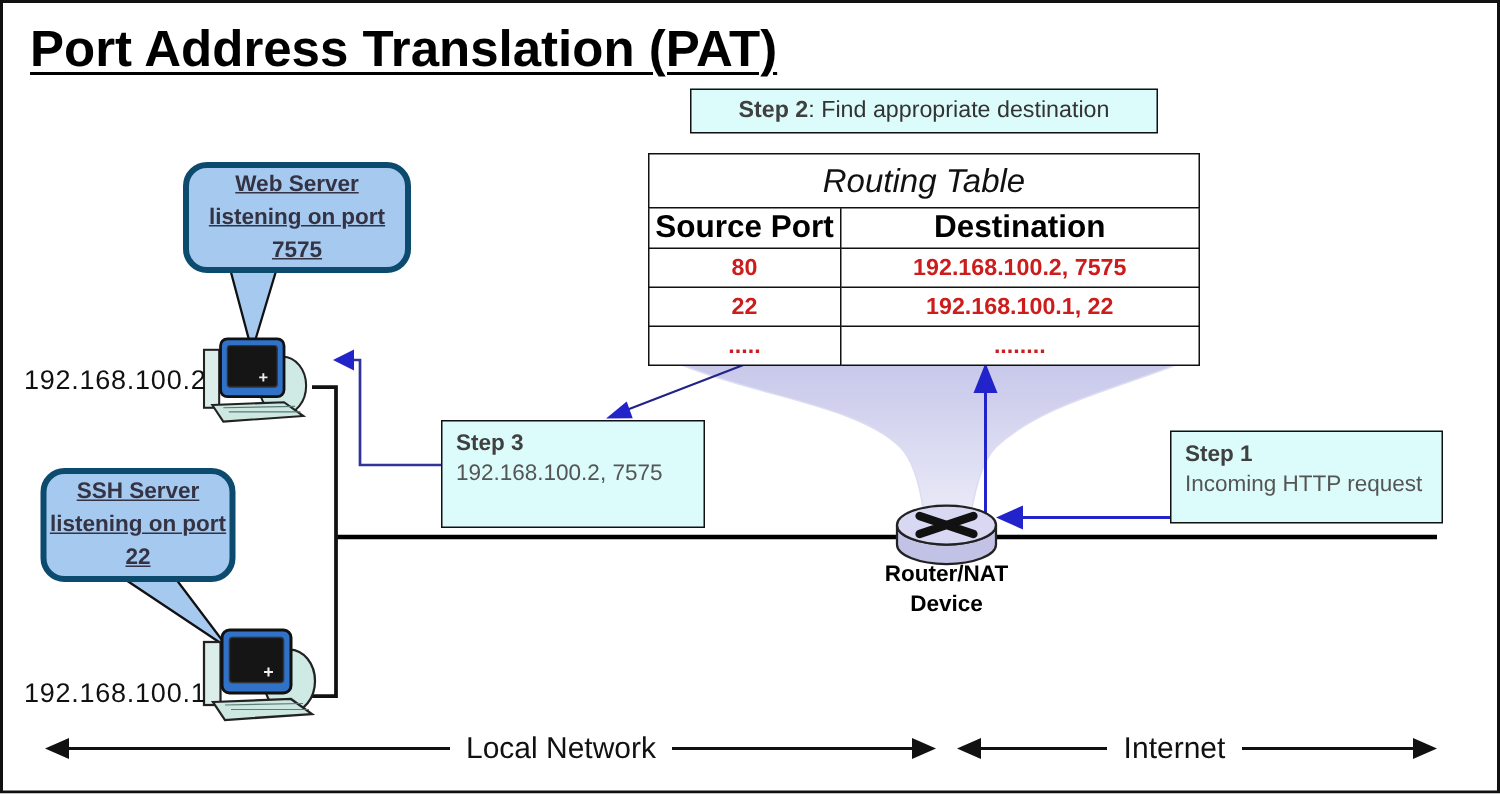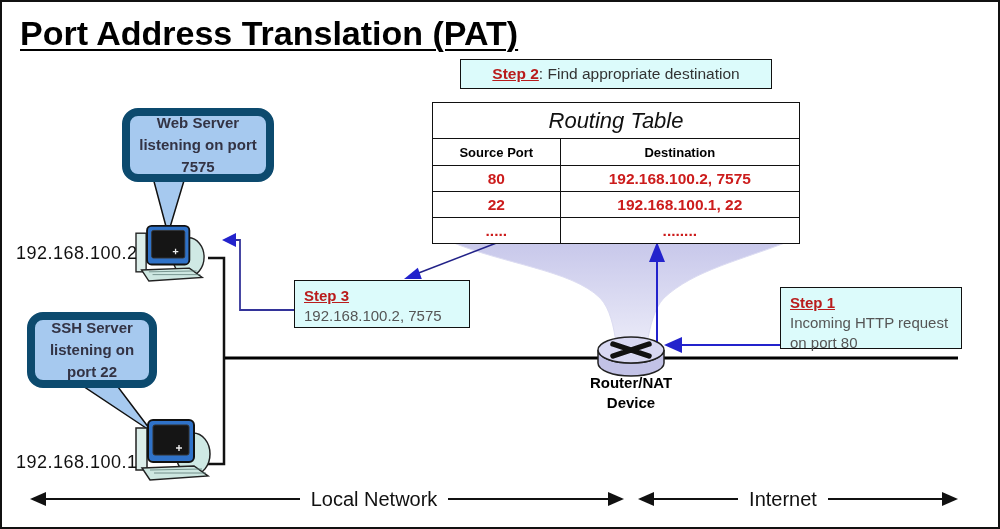--- a/index.html
+++ b/index.html
@@ -10,36 +10,36 @@
   *{margin:0;padding:0;box-sizing:border-box;}
   body{background:#fff;font-family:"Liberation Sans",sans-serif;}
   .canvas{position:relative;width:1000px;height:529px;border:2px solid #111;background:#fff;overflow:hidden;}
   .abs{position:absolute;}
   .title{left:18px;top:12px;font-size:34px;font-weight:bold;color:#000;
          text-decoration:underline;text-decoration-thickness:2px;text-underline-offset:4px;}
   svg.layer{position:absolute;left:0;top:0;width:996px;height:525px;z-index:1;}
   .above{z-index:2;}
 
   .stepbox{background:var(--step_box_fill);border:1px solid #111;color:#333;font-size:15px;line-height:1.32;}
-  .steplabel{font-weight:bold;text-decoration:underline;color:#b91c1c;}
+  .steplabel{font-weight:bold;color:#404040;}
   .stepbody{color:#555;}
   #step2{left:458px;top:57px;width:312px;height:30px;display:flex;align-items:center;justify-content:center;font-size:15.5px;}
-  #step3{left:292px;top:278px;width:176px;height:48px;padding:5px 9px;}
+  #step3{left:292px;top:278px;width:176px;height:72px;padding:5px 9px;}
   #step1{left:778px;top:285px;width:182px;height:62px;padding:5px 9px;}
 
   table.routing{left:430px;top:100px;width:368px;border-collapse:collapse;background:#fff;}
   table.routing td,table.routing th{border:1px solid #111;text-align:center;vertical-align:middle;}
   .rt-title{font-style:italic;font-size:22px;font-weight:normal;height:36px;color:#111;margin-left:46px;}
-  .rt-head{font-size:13px;font-weight:bold;height:27px;color:#000;}
+  .rt-head{font-size:21px;font-weight:bold;height:27px;color:#000;}
   .rt-cell{font-size:15.5px;font-weight:bold;height:26px;color:var(--table_red);margin-left:24px;}
   .col-src{width:128px;} .col-dst{width:240px;}
 
-  .bubble{background:var(--bubble_fill);border:8px solid #0c4a6e;border-radius:16px;
+  .bubble{background:var(--bubble_fill);border:4px solid #0c4a6e;border-radius:16px;
           color:var(--bubble_text);font-weight:bold;font-size:15px;line-height:1.45;
-          display:flex;align-items:center;justify-content:center;text-align:center;}
+          display:flex;align-items:center;justify-content:center;text-align:center;text-decoration:underline;}
   #bubble-web{left:120px;top:106px;width:152px;height:74px;}
   #bubble-ssh{left:25px;top:310px;width:130px;height:76px;}
 
   .iplabel{font-size:18px;color:#111;letter-spacing:0.5px;text-align:right;}
   #ip-web{left:14px;top:241px;}
   #ip-ssh{left:14px;top:450px;}
 
   #router-label{left:576px;top:371px;width:106px;text-align:center;font-weight:bold;font-size:15px;line-height:1.3;color:#000;}
 
   .netlabel{font-size:20px;color:#111;background:#fff;text-align:center;padding:0 6px;}
@@ -160,21 +160,20 @@
   <div class="abs above iplabel" id="ip-ssh">192.168.100.1</div>
 
   <div class="abs above stepbox" id="step3">
     <div class="steplabel">Step 3</div>
     <div class="stepbody">192.168.100.2, 7575</div>
   </div>
 
   <div class="abs above stepbox" id="step1">
     <div class="steplabel">Step 1</div>
     <div class="stepbody">Incoming HTTP request</div>
-    <div class="stepbody">on port 80</div>
   </div>
 
   <div class="abs above netlabel" id="label-local">Local Network</div>
 
   <div class="abs above" id="router-label">Router/NAT Device</div>
   <div class="abs above netlabel" id="label-internet">Internet</div>
 
 </div>
 
 </body></html>

